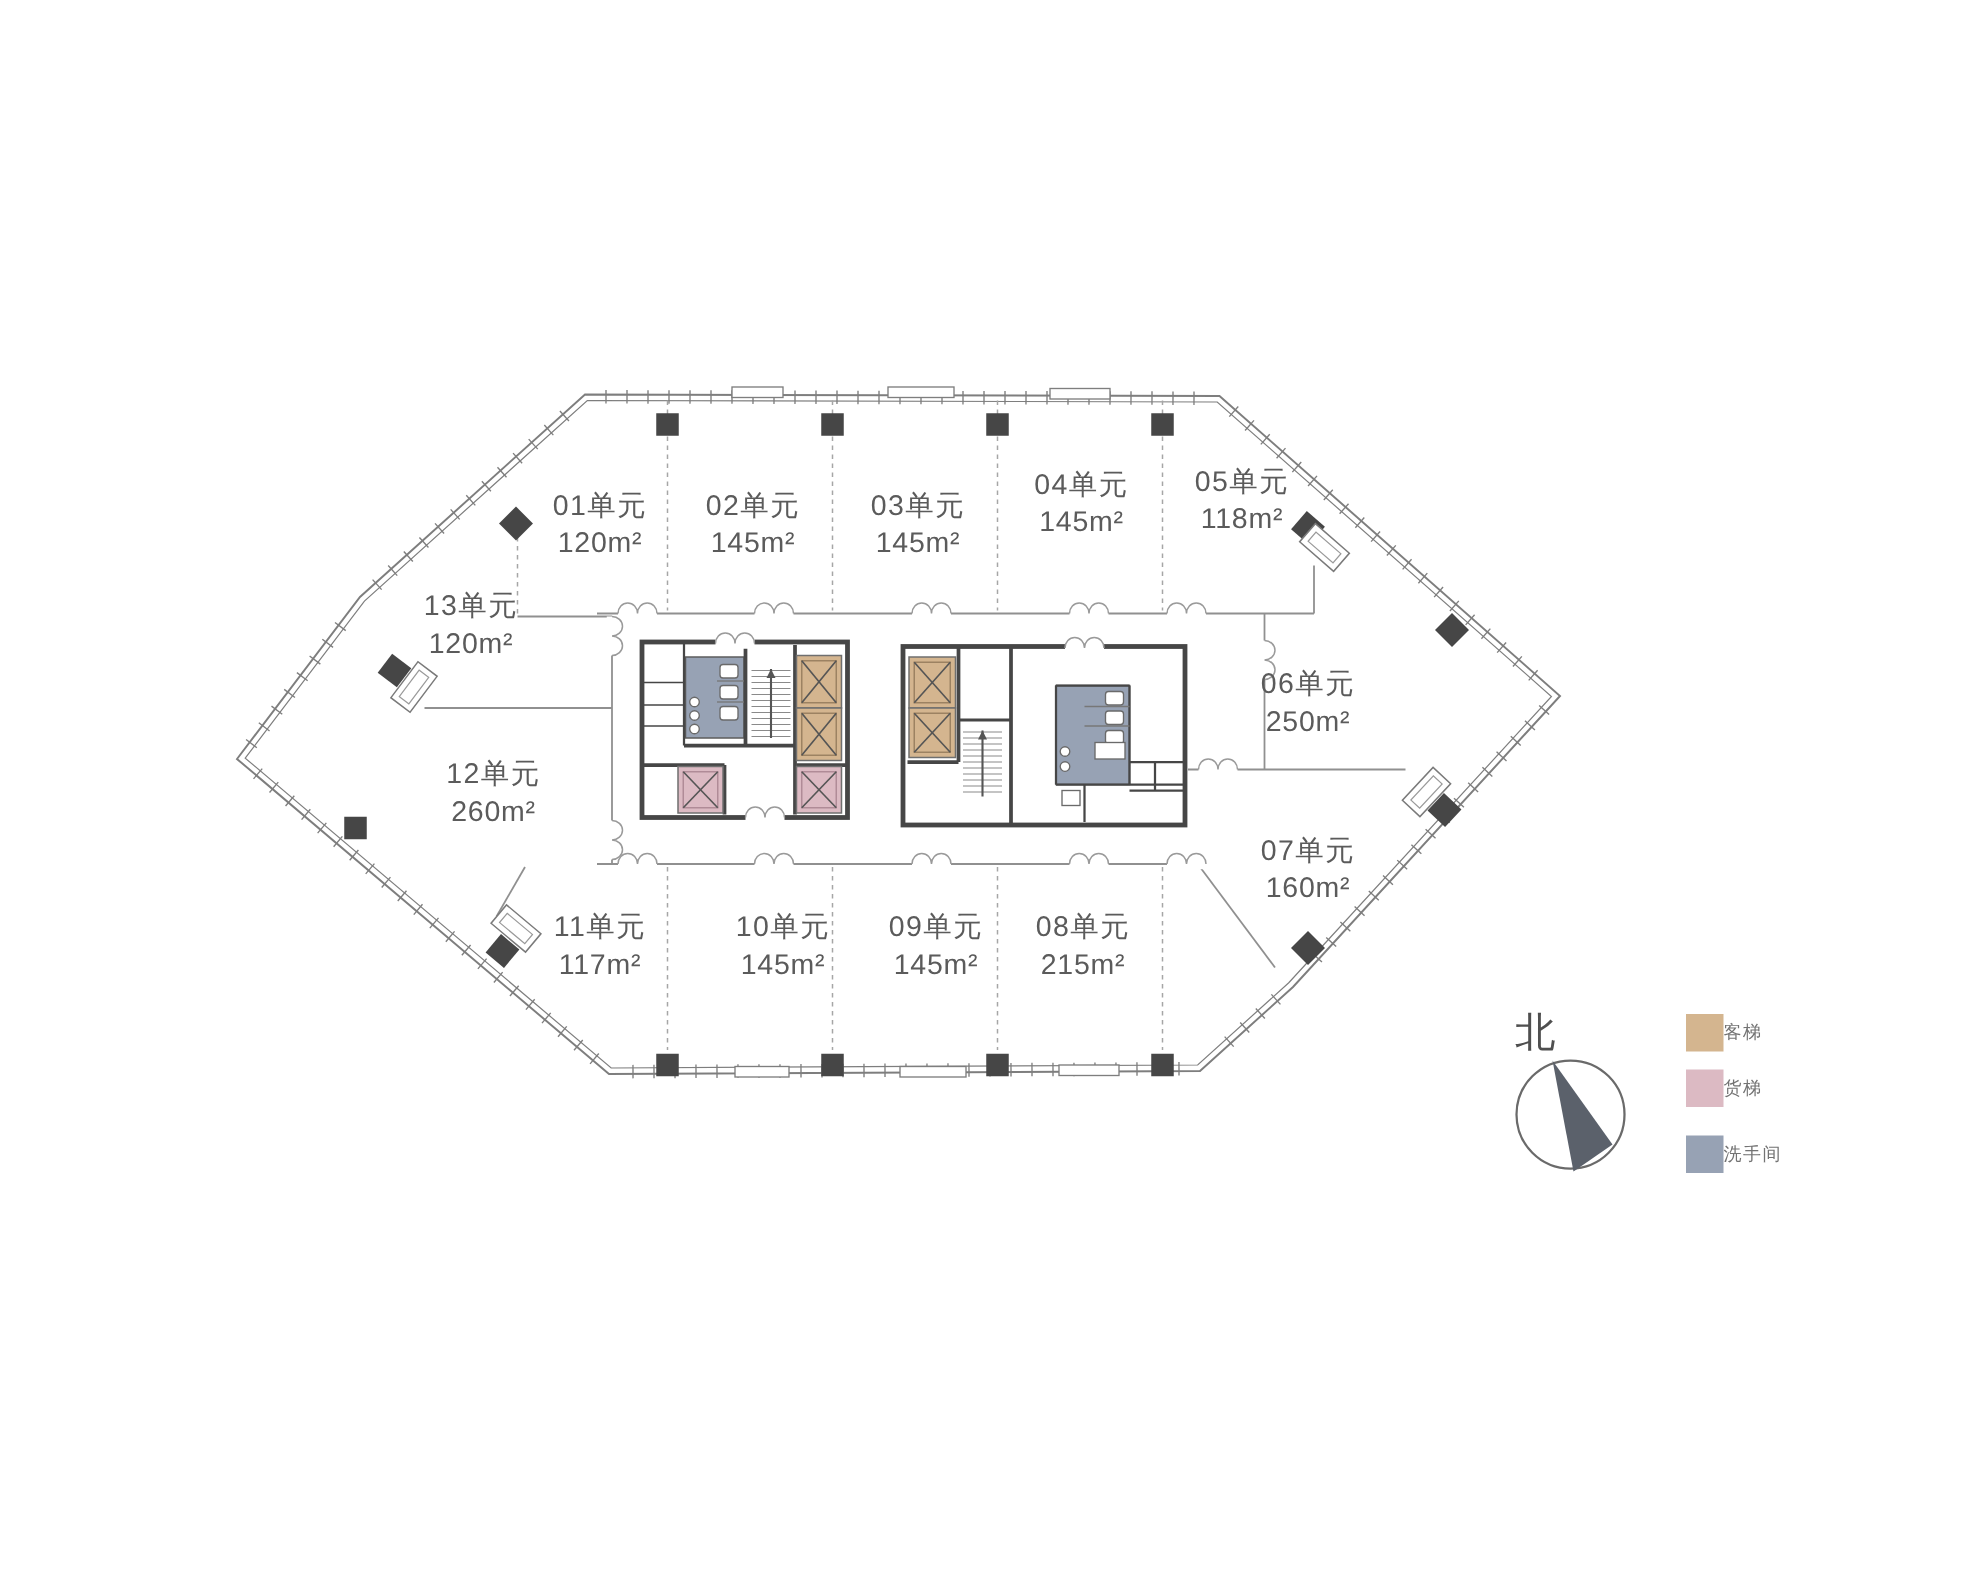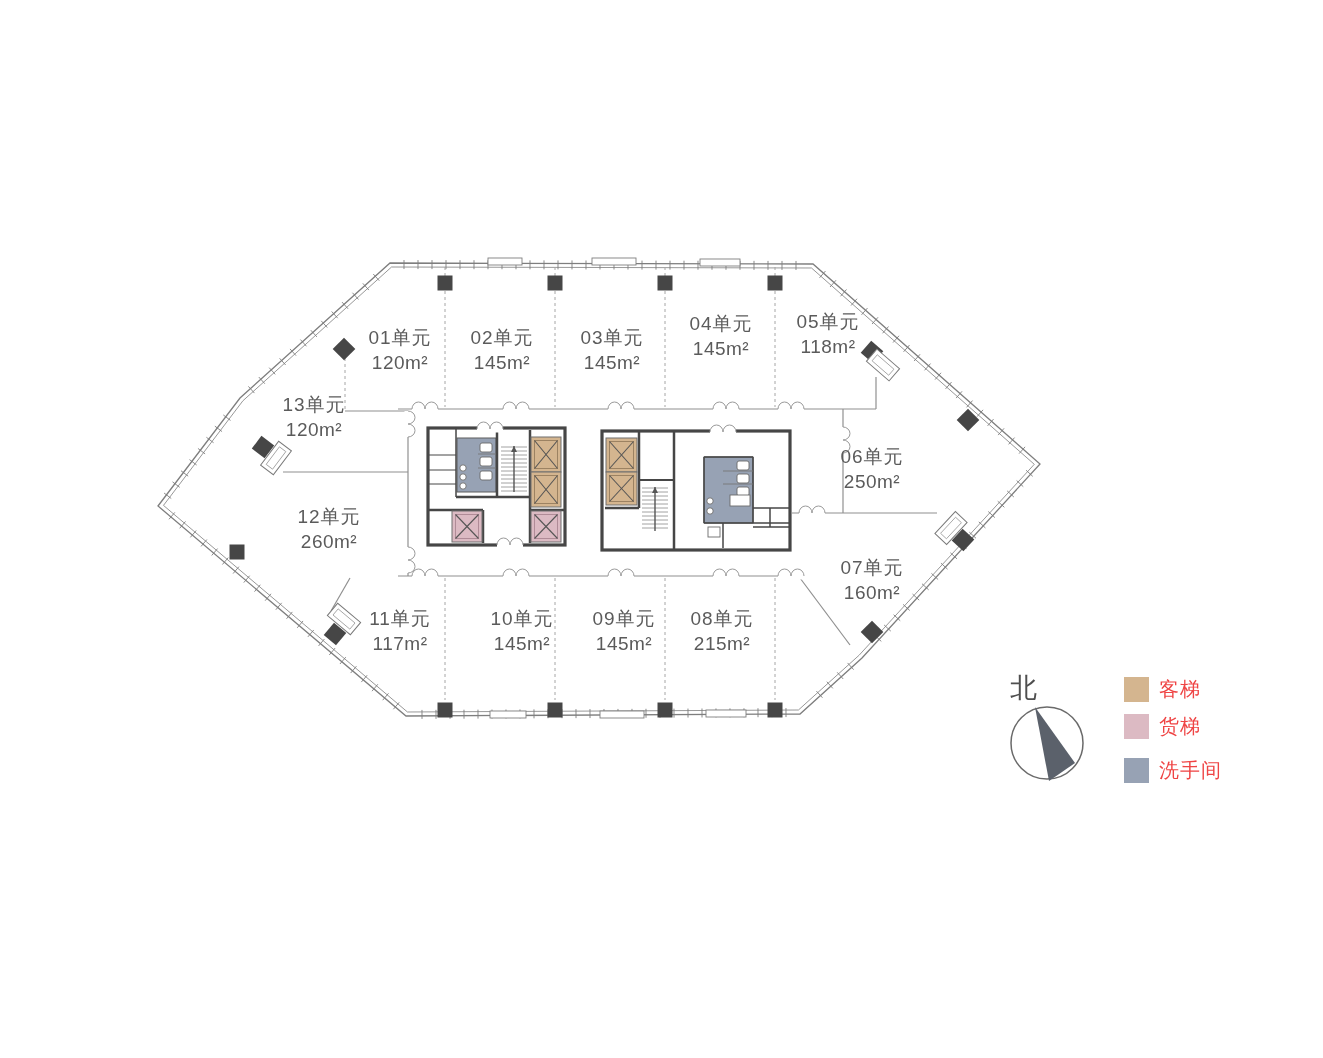--- a/index.html
+++ b/index.html
@@ -16,21 +16,21 @@
   .unit-label .area{letter-spacing:0.5px;}
   .compass-label{
     position:absolute;left:1010px;top:670px;font-size:27px;color:#4f4f4f;letter-spacing:1px;
   }
   .legend{position:absolute;left:1124px;top:676px;width:180px;}
   .legend-item{position:absolute;left:0;display:flex;align-items:center;}
   .legend-item:nth-child(1){top:0;}
   .legend-item:nth-child(2){top:37px;}
   .legend-item:nth-child(3){top:81px;text-align:right;}
   .legend-swatch{width:25px;height:25px;display:inline-block;}
-  .legend-text{margin-left:10px;font-size:20px;color:#ef4444;letter-spacing:1px;}
+  .legend-text{font-size:12px;color:#737373;letter-spacing:1px;}
 </style>
 </head>
 <body>
 
 <div class="stage">
   <svg id="plan-svg" width="1323" height="1058" viewBox="0 0 1323 1058">
       <g>
         <path d="M158,506L240,398L390,263L813,264L1040,464L862,658L800,714L406,716Z" fill="none" stroke="#7e7e7e" stroke-width="1.3"></path>
         <path d="M163.47920515254842,505.39823515817875L242.9570342310488,400.72011881088554L391.5309102977184,267.003630350883L811.4851961225181,267.99643008096524L1034.2932859767704,464.3031171772228L859.1795522503704,655.1574112385802L798.452330969159,710.0078046538679L407.457254613933,711.9925512343513Z" fill="none" stroke="#7e7e7e" stroke-width="0.8"></path>
       </g>

